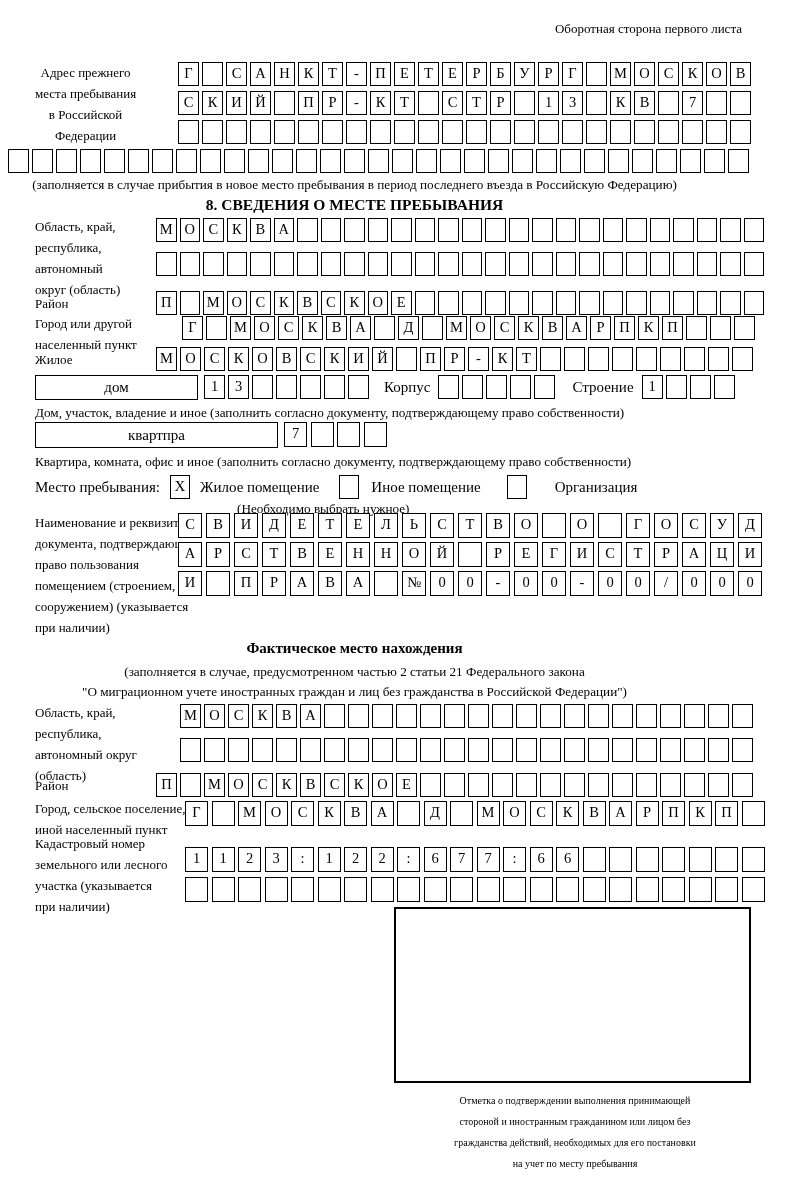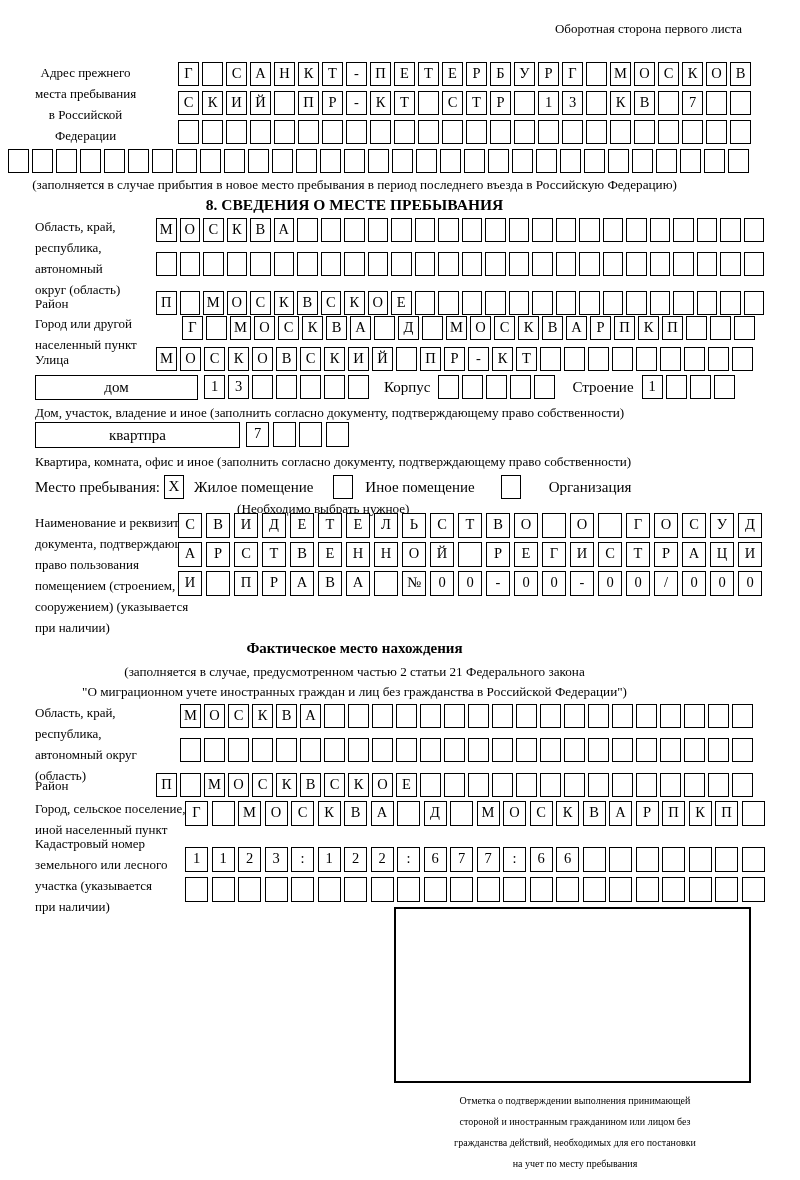--- a/index.html
+++ b/index.html
@@ -259,21 +259,21 @@
     <span class="cell">А</span>
     <span class="cell">Р</span>
     <span class="cell">П</span>
     <span class="cell">К</span>
     <span class="cell">П</span>
     <span class="cell"></span>
     <span class="cell"></span>
     <span class="cell"></span>
   </div>
 
-<div class="abs lbl" style="top:349px;left:35px;">Улица</div>
+<div class="abs lbl" style="top:349px;left:35px;">Жилое</div>
 <div class="abs cells" style="top:347px;left:156px;">
     <span class="cell">М</span>
     <span class="cell">О</span>
     <span class="cell">С</span>
     <span class="cell">К</span>
     <span class="cell">О</span>
     <span class="cell">В</span>
     <span class="cell">С</span>
     <span class="cell">К</span>
     <span class="cell">И</span>
@@ -318,32 +318,32 @@
   <div class="cells">
       <span class="cell">1</span>
       <span class="cell"></span>
       <span class="cell"></span>
       <span class="cell"></span>
     </div>
 </div>
 <div class="abs cap" style="top:403px;left:35px;">Дом, участок, владение и иное (заполнить согласно документу, подтверждающему право собственности)</div>
 
 <div class="abs" style="top:422px;left:35px;display:flex;align-items:flex-start;">
-  <div class="bigbox" style="width:205px;height:26px;margin-right:6px;">квартпра</div>
+  <div class="bigbox" style="width:243px;height:26px;margin-right:6px;">квартпра</div>
   <div class="cells m">
       <span class="cell">7</span>
       <span class="cell"></span>
       <span class="cell"></span>
       <span class="cell"></span>
     </div>
 </div>
 <div class="abs cap" style="top:452px;left:35px;">Квартира, комната, офис и иное (заполнить согласно документу, подтверждающему право собственности)</div>
 
 <div class="abs" style="top:475px;left:35px;display:flex;align-items:flex-start;">
-  <div class="inline-lbl" style="margin-right:4px;">Место пребывания:</div>
+  <div class="inline-lbl" style="margin-right:10px;">Место пребывания:</div>
   <div class="chk">X</div>
   <div class="inline-lbl" style="margin:0 20px 0 10px;text-align:center;">Жилое помещение</div>
   <div class="chk"></div>
   <div class="inline-lbl" style="margin:0 26px 0 12px;">Иное помещение</div>
   <div class="chk"></div>
   <div class="inline-lbl" style="margin:0 0 0 28px;">Организация</div>
 </div>
 <div class="abs cap" style="top:499px;left:237px;">(Необходимо выбрать нужное)</div>
 
 <div class="abs lbl" style="top:512px;left:35px;">Наименование и реквизиты

